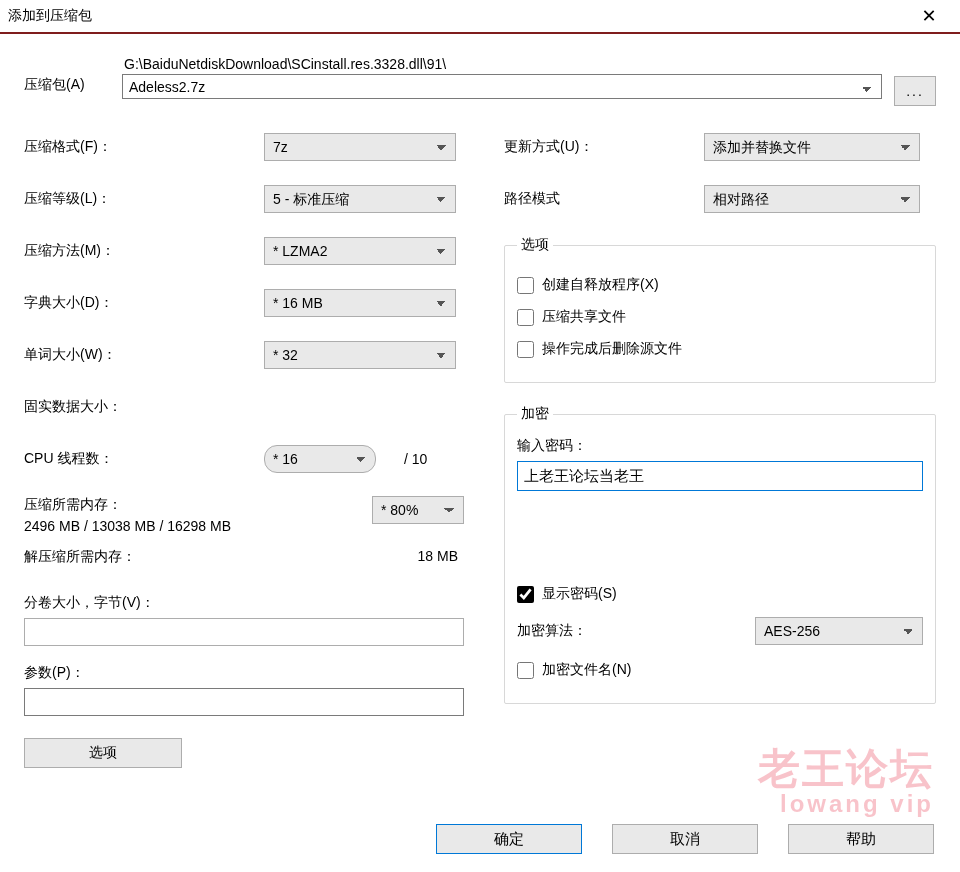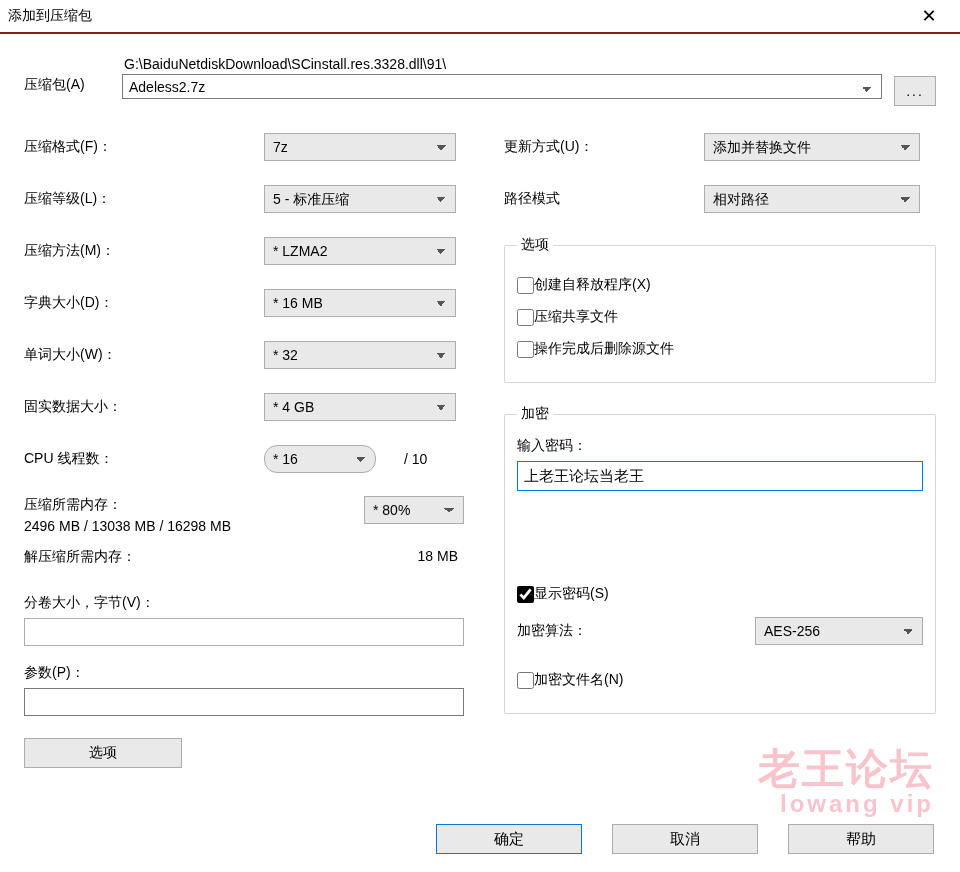--- a/index.html
+++ b/index.html
@@ -102,21 +102,21 @@
 }
 .combo.w190 { width: 192px; }
 .combo.w110 { width: 112px; border-radius: 13px; }
 .combo.wfull { width: 100%; background: #fff; }
 .combo.w220 { width: 216px; }
 .slash16 { margin-left: 28px; }
 .mem-row { margin-bottom: 14px; }
 .mem-block { display: flex; align-items: flex-start; }
 .mem-left { flex: 1; }
 .mem-left .lbl { margin-bottom: 4px; }
-.mem-right-combo { width: 100px; }
+.mem-right-combo { width: 92px; }
 .decompress-row {
   display: flex;
   justify-content: space-between;
   margin-bottom: 28px;
   padding-right: 6px;
 }
 .split-label { margin-bottom: 6px; }
 .params-label { margin: 18px 0 6px; }
 .text-input {
   width: 100%;
@@ -151,20 +151,21 @@
   padding: 14px 12px 10px 12px;
   margin-bottom: 22px;
 }
 legend {
   padding: 0 4px;
   font-size: 14px;
 }
 .chk-row {
   display: flex;
   align-items: center;
+  gap: 8px;
   margin: 8px 0 14px 0;
 }
 .chk-row input[type=checkbox] {
   width: 17px;
   height: 17px;
   accent-color: #000;
 }
 .pwd-label { margin-bottom: 6px; }
 .pwd-input {
   width: 100%;
@@ -172,21 +173,21 @@
   border: 1.5px solid #0078d7;
   padding: 3px 6px;
   font-family: inherit;
   font-size: 15px;
   outline: none;
 }
 .enc-gap { height: 86px; }
 .enc-alg-row {
   display: flex;
   align-items: center;
-  margin: 10px 0 26px;
+  margin: 10px 0 16px;
   gap: 22px;
 }
 .enc-alg-row .lbl { flex: 1; }
 .enc-alg-row .combo { width: 168px; }
 
 .watermark {
   position: absolute;
   right: 26px;
   bottom: 56px;
   font-size: 42px;
@@ -269,21 +270,20 @@
         <select class="combo w190"><option>* 16 MB</option></select>
       </div>
 
       <div class="form-row">
         <div class="lbl">单词大小(W)：</div>
         <select class="combo w190"><option>* 32</option></select>
       </div>
 
       <div class="form-row">
         <div class="lbl">固实数据大小：</div>
-        <select class="combo w190"><option>* 4 GB</option></select>
       </div>
 
       <div class="form-row">
         <div class="lbl">CPU 线程数：</div>
         <select class="combo w110"><option>* 16</option></select>
         <span class="slash16">/ 10</span>
       </div>
 
       <div class="mem-row">
         <div class="mem-block">

